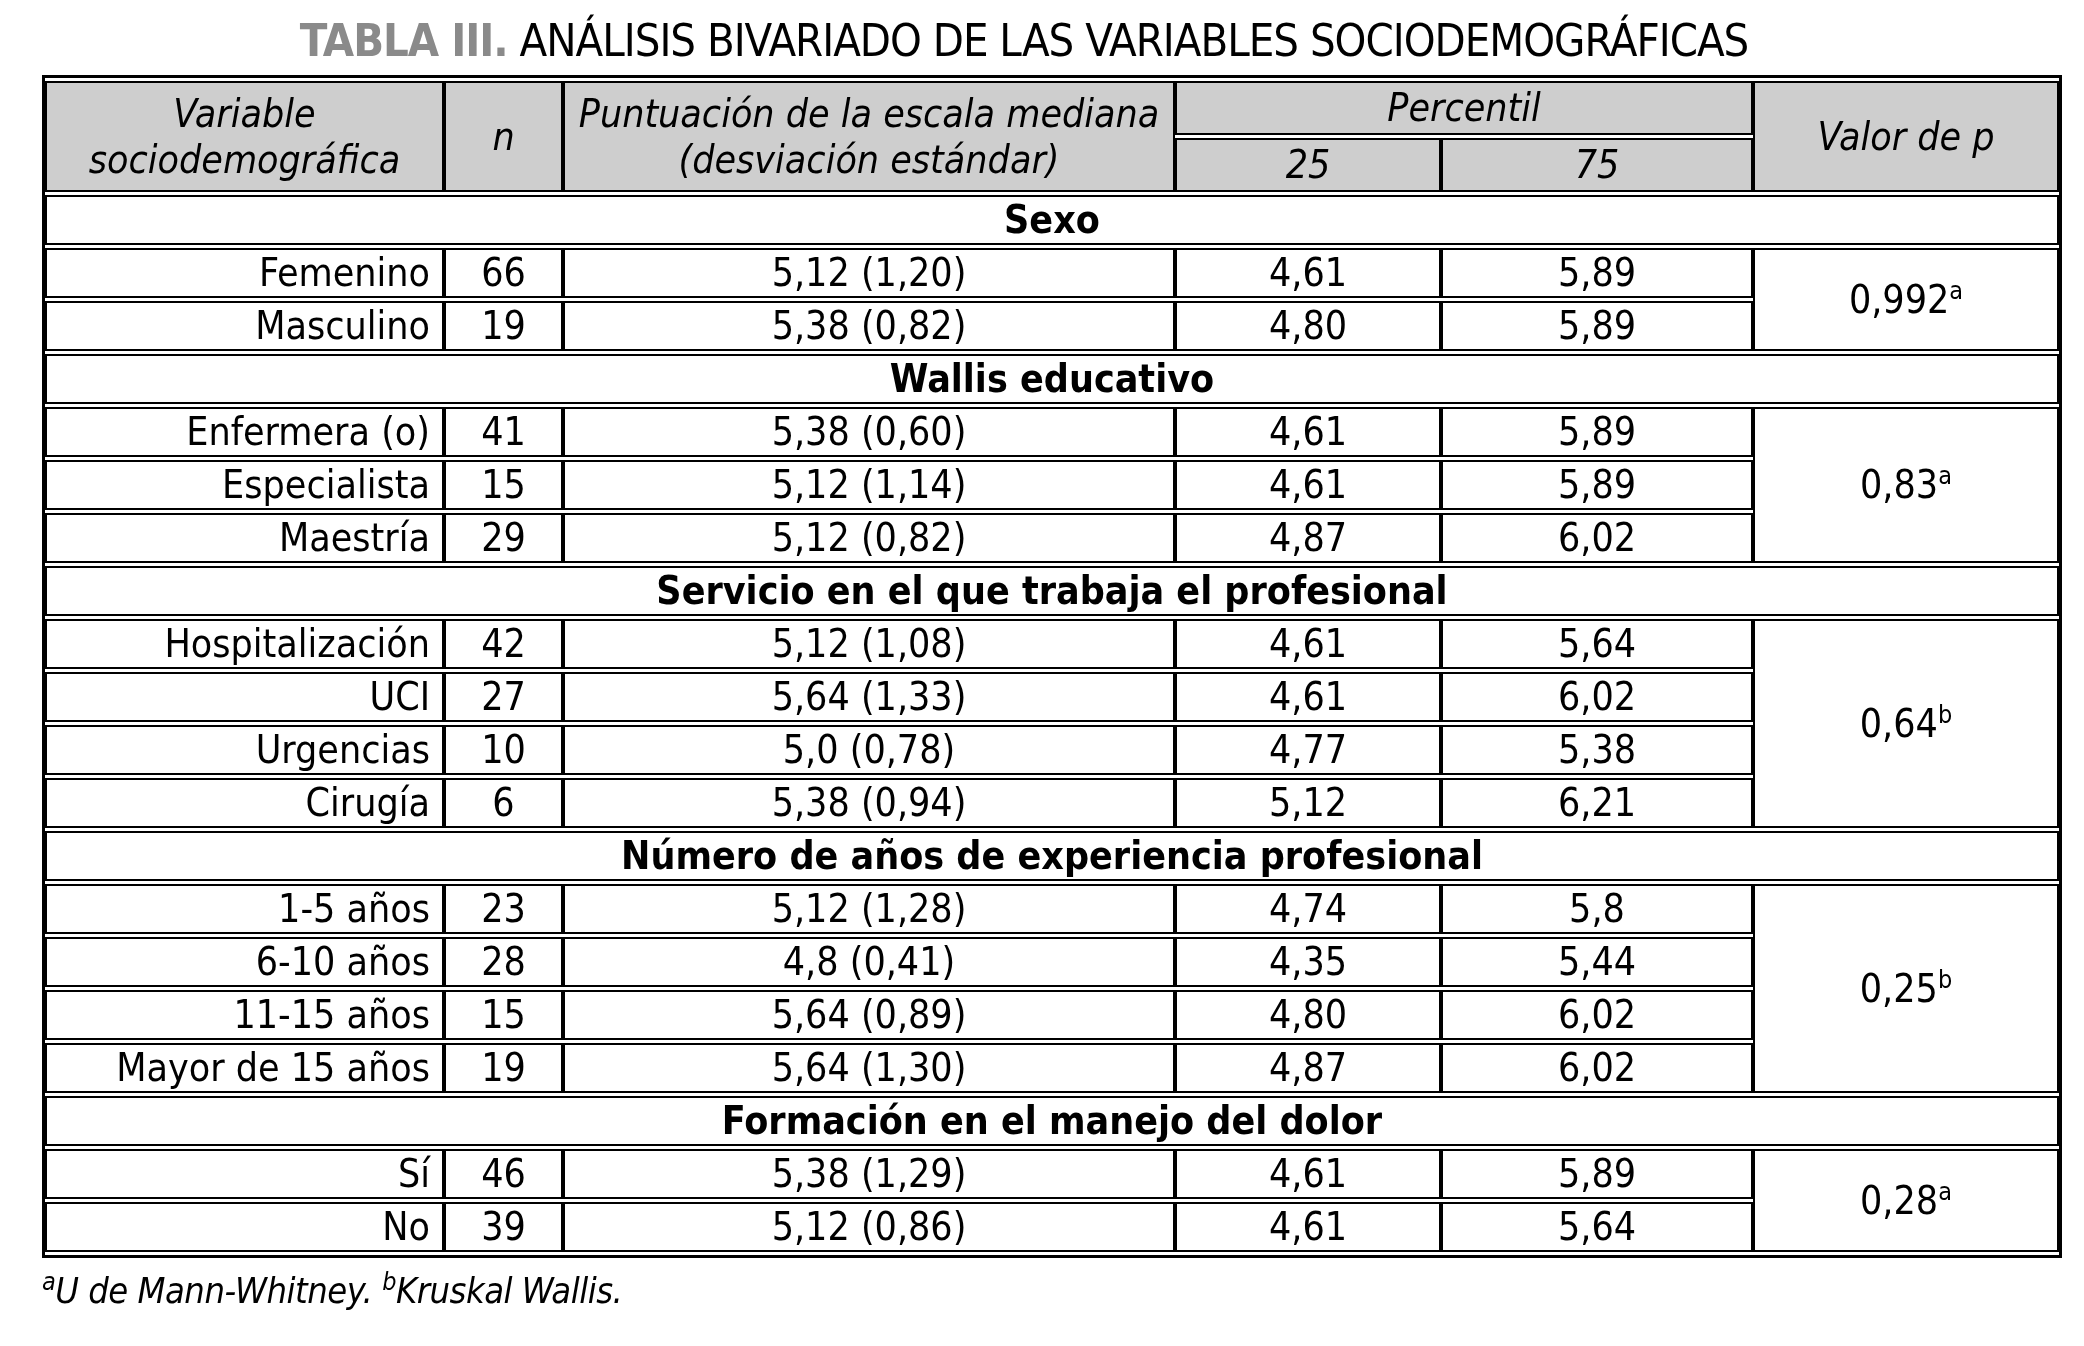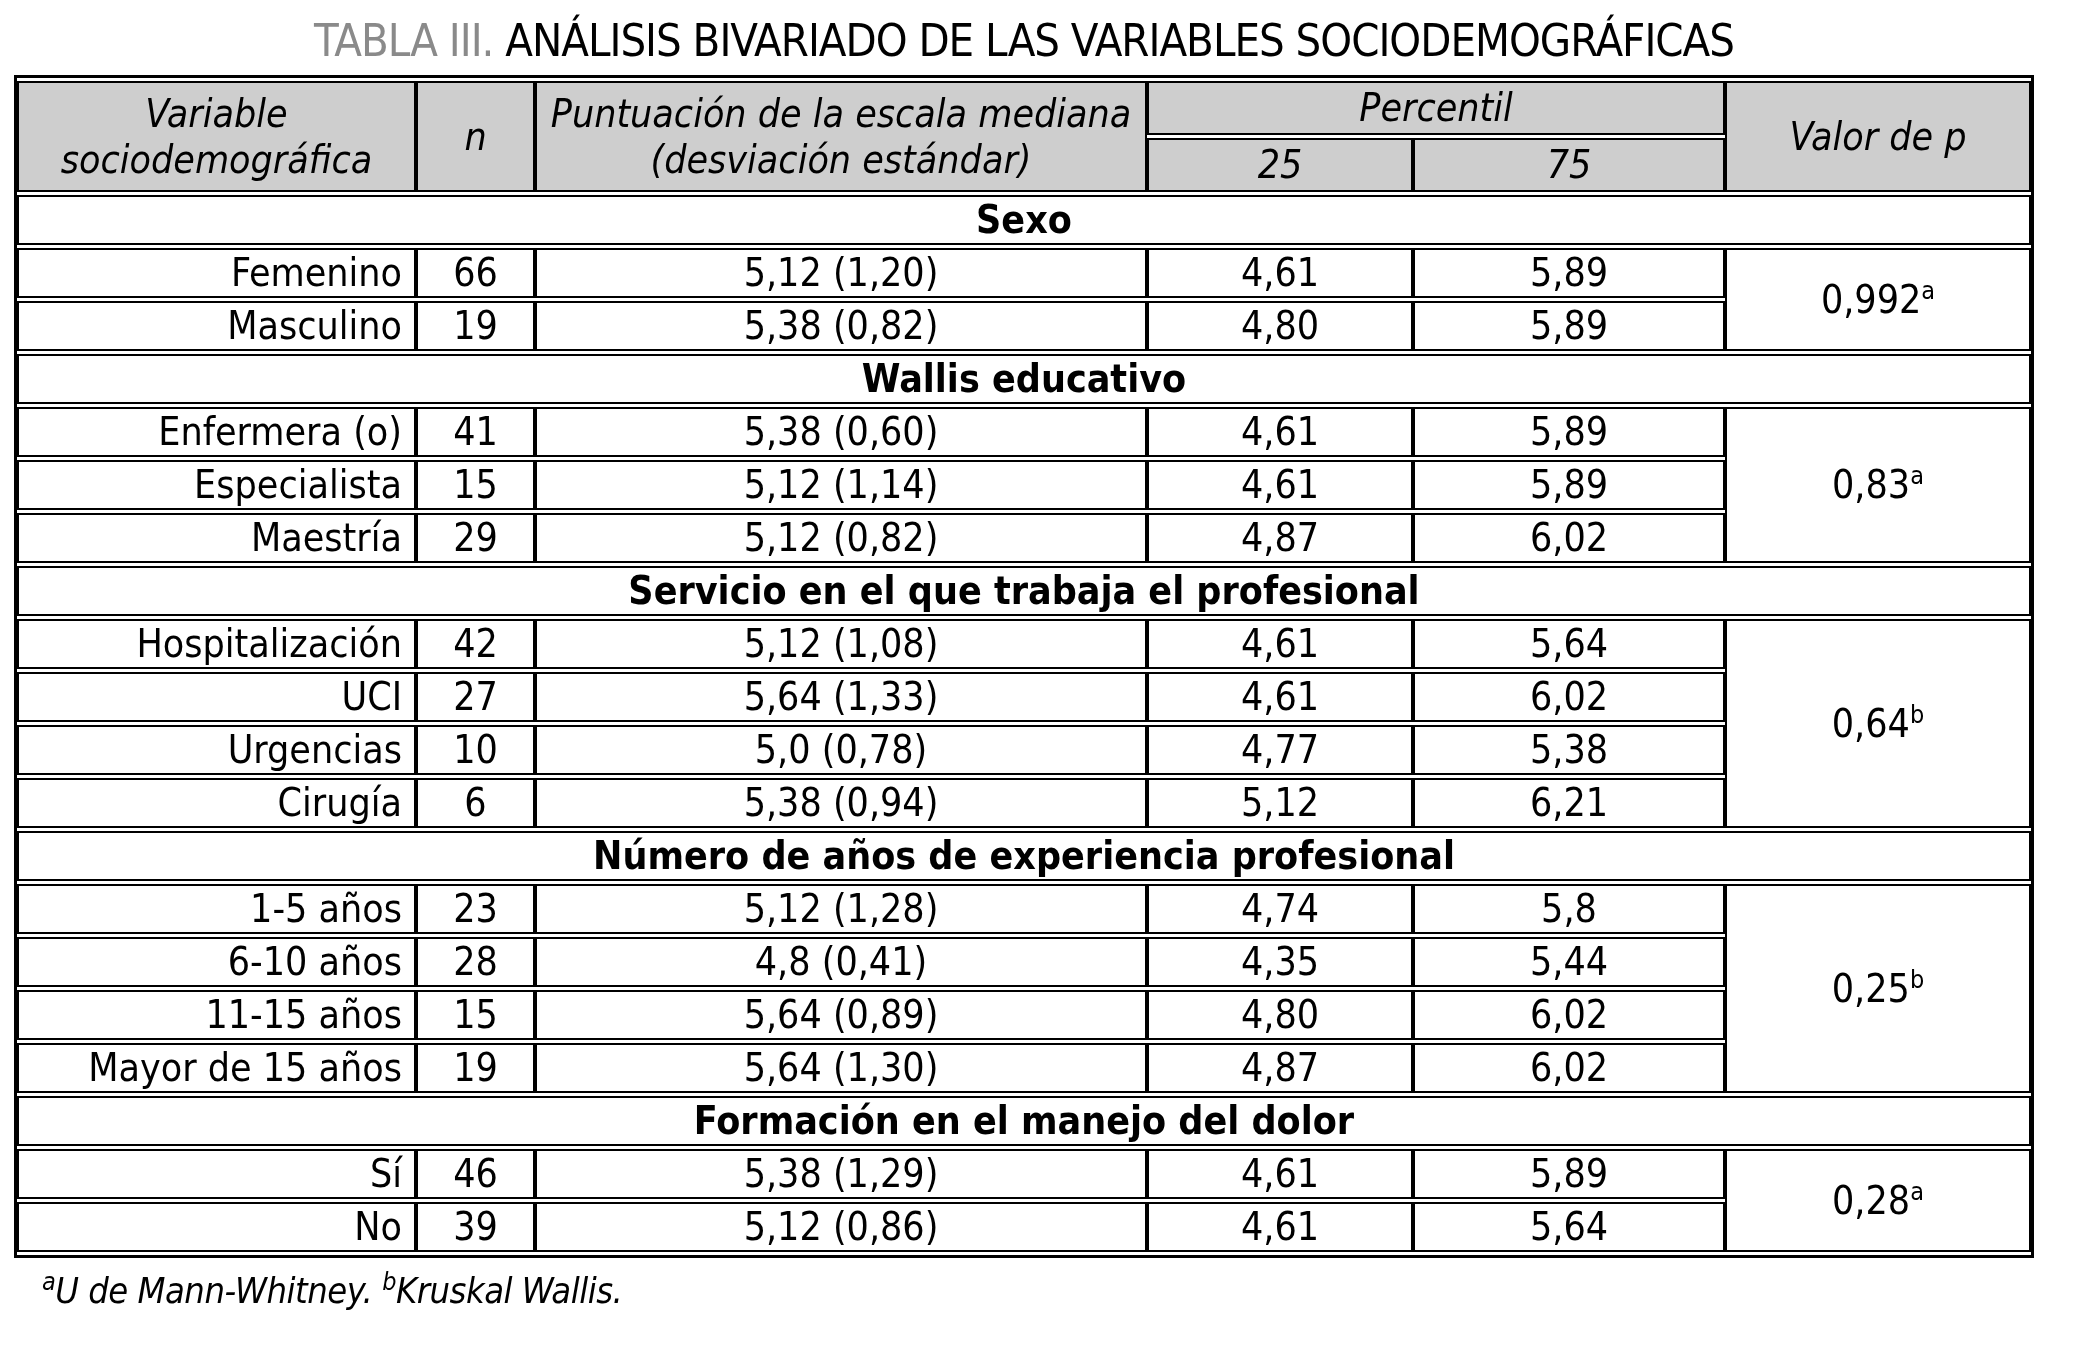--- a/index.html
+++ b/index.html
@@ -15,29 +15,30 @@
   .page { padding: 16px 0 0 14px; }
 
   .title {
     width: 2020px;
     text-align: center;
     font-size: 45px;
     line-height: 50px;
     letter-spacing: -1px;
   }
   .title-line { margin: 0; }
-  .title-label { color: #8a8a8a; font-weight: normal; }
+  .title-label { color: #8a8a8a; font-weight: bold; }
 
   table.bivar {
     width: 2020px;
     margin-top: 9px;
     border: 3px solid #000;
     border-collapse: separate;
     border-spacing: 0 3px;
     table-layout: fixed;
+    margin-left: 28px;
   }
   col.c1 { width: 399px; }
   col.c2 { width: 119px; }
   col.c3 { width: 612px; }
   col.c4 { width: 266px; }
   col.c5 { width: 312px; }
 
   th, td {
     border: 2px solid #000;
     padding: 0 12px;

